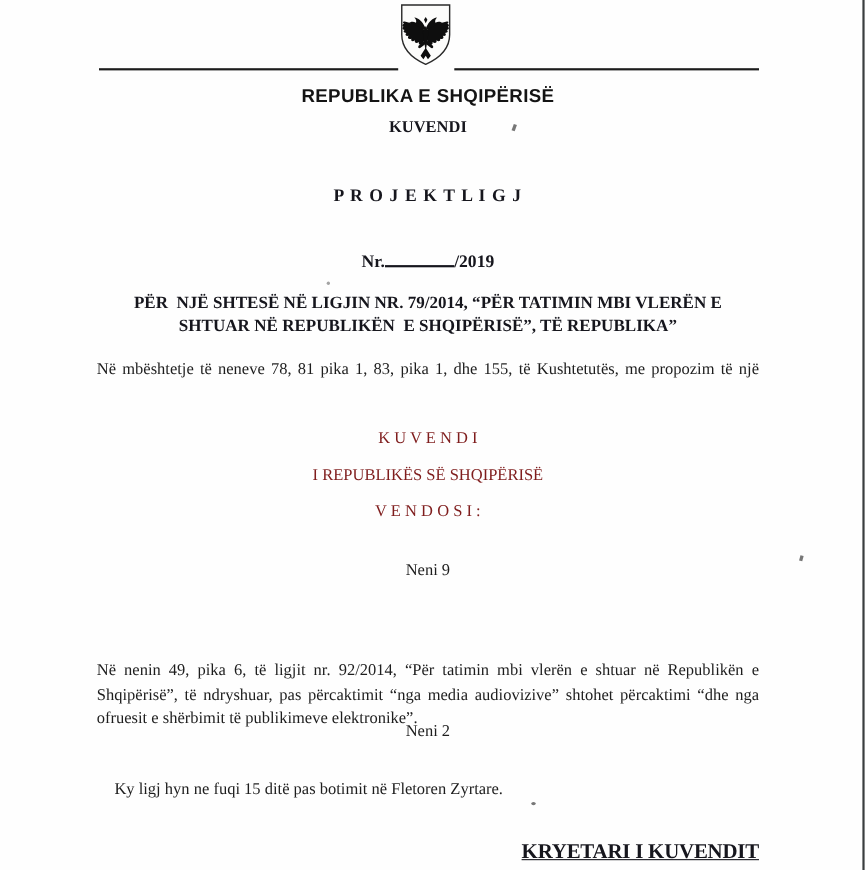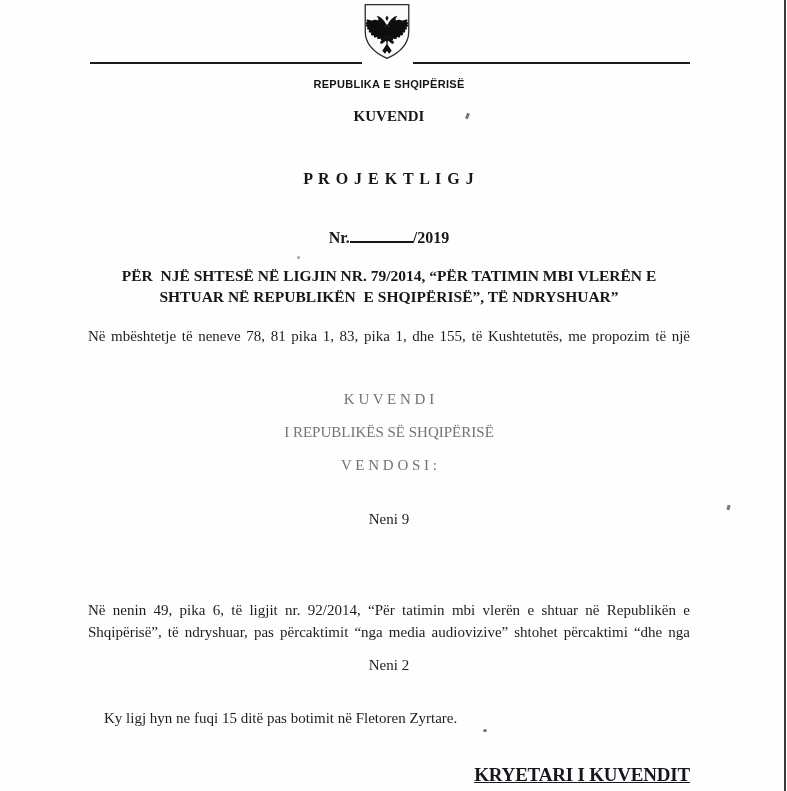--- a/index.html
+++ b/index.html
@@ -12,30 +12,30 @@
   .abs{position:absolute;}
   .col{left:88px;width:602px;}
   .center{text-align:center;}
   .pre{white-space:pre-wrap;}
   .b{font-weight:bold;color:#16161d;}
   .rule{position:absolute;top:62px;height:2px;background:#1c1c1c;}
   .rule-l{left:90px;width:272px;}
   .rule-r{left:413px;width:277px;}
   .republic{
     font-family:"Liberation Sans","DejaVu Sans",sans-serif;
-    font-weight:700;font-size:11px;letter-spacing:.3px;color:#141414;
+    font-weight:700;font-size:17px;letter-spacing:.3px;color:#141414;
   }
   .kuvendi-top{font-size:15px;}
   .projektligj{font-size:16px;letter-spacing:1px;}
   .nrline{font-size:16px;}
   .nr-blank{display:inline-block;width:63px;border-bottom:2px solid #16161d;height:14px;vertical-align:baseline;}
   .doc-title{font-size:15.5px;line-height:21px;}
   .body-t{font-size:15px;line-height:21px;}
   .jline{white-space:nowrap;text-align:justify;text-align-last:justify;}
-  .spaced-head{font-size:15px;color:#737373;}
+  .spaced-head{font-size:15px;color:#7f1d1d;}
   .neni{font-size:15px;}
   .a1line{white-space:nowrap;line-height:21.5px;}
   .sig{font-size:19px;letter-spacing:-.2px;text-align:right;text-decoration:underline;}
   .page-edge{position:absolute;top:0;right:1px;width:2px;height:791px;background:#3a3e3f;}
   .artifact{position:absolute;background:#4a4a4a;opacity:.75;}
 </style>
 </head>
 <body>
 
 <div class="page-edge"></div>
@@ -64,35 +64,36 @@
 <div class="abs col center b kuvendi-top" style="top:108px;">KUVENDI</div>
 
 <div class="abs col center b projektligj pre" style="top:170px;">P R O J E K T L I G J</div>
 
 <div class="abs col center b nrline" style="top:227px;">
   <span>Nr.</span><span class="nr-blank"></span><span>/2019</span>
 </div>
 
 <div class="abs col center b doc-title" style="top:265px;">
   <div class="pre">PËR  NJË SHTESË NË LIGJIN NR. 79/2014, “PËR TATIMIN MBI VLERËN E</div>
-  <div class="pre">SHTUAR NË REPUBLIKËN  E SHQIPËRISË”, TË NDRYSHUAR”</div>
+  <div class="pre">SHTUAR NË REPUBLIKËN  E SHQIPËRISË”, TË REPUBLIKA”</div>
 </div>
 
 <div class="abs col body-t" style="top:326px;font-family:Liberation Serif, serif;">
   <div class="jline">Në mbështetje të neneve 78, 81 pika 1, 83, pika 1, dhe 155, të Kushtetutës, me propozim të një</div>
 </div>
 
 <div class="abs col center spaced-head pre" style="top:391px;">K U V E N D I</div>
 <div class="abs col center spaced-head" style="top:424px;">I REPUBLIKËS SË SHQIPËRISË</div>
 <div class="abs col center spaced-head pre" style="top:457px;">V E N D O S I :</div>
 
 <div class="abs col center neni" style="top:511px;">Neni 9</div>
 <div class="abs col body-t" style="top:552px;margin-top:48px;">
   <div class="jline a1line">Në nenin 49, pika 6, të ligjit nr. 92/2014, “Për tatimin mbi vlerën e shtuar në Republikën e</div>
   <div class="jline a1line">Shqipërisë”, të ndryshuar, pas përcaktimit “nga media audiovizive” shtohet përcaktimi “dhe nga</div>
+  <div class="a1line">ofruesit e shërbimit të publikimeve elektronike”.</div>
 </div>
 
 <div class="abs col center neni" style="top:657px;">Neni 2</div>
 <div class="abs col body-t" style="top:708px;padding-left:16px;width:586px;">Ky ligj hyn ne fuqi 15 ditë pas botimit në Fletoren Zyrtare.</div>
 
 <div class="abs col b sig" style="top:764px;">KRYETARI I KUVENDIT</div>
 
 <div class="artifact" style="left:466px;top:113px;width:3px;height:6px;transform:rotate(20deg);"></div>
 <div class="artifact" style="left:727px;top:505px;width:3px;height:5px;transform:rotate(15deg);"></div>
 <div class="artifact" style="left:483px;top:729px;width:4px;height:3px;border-radius:50%;"></div>

